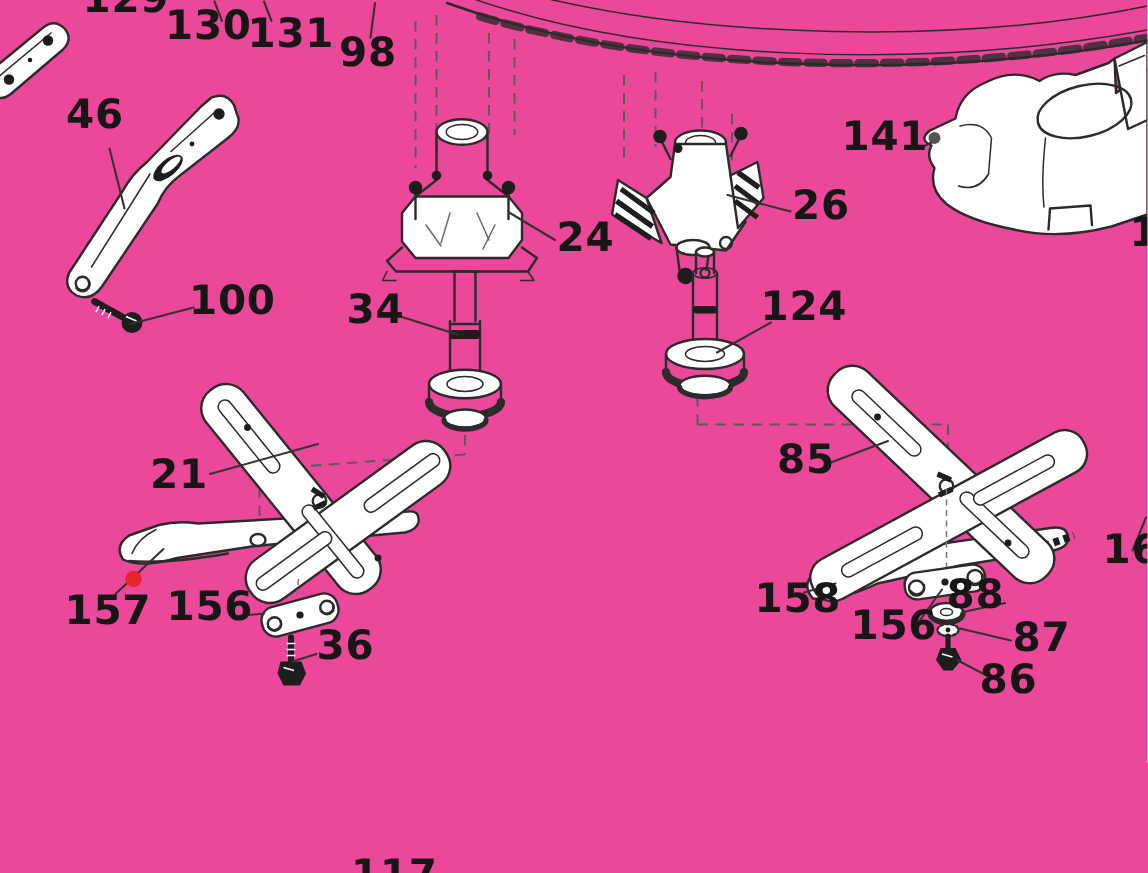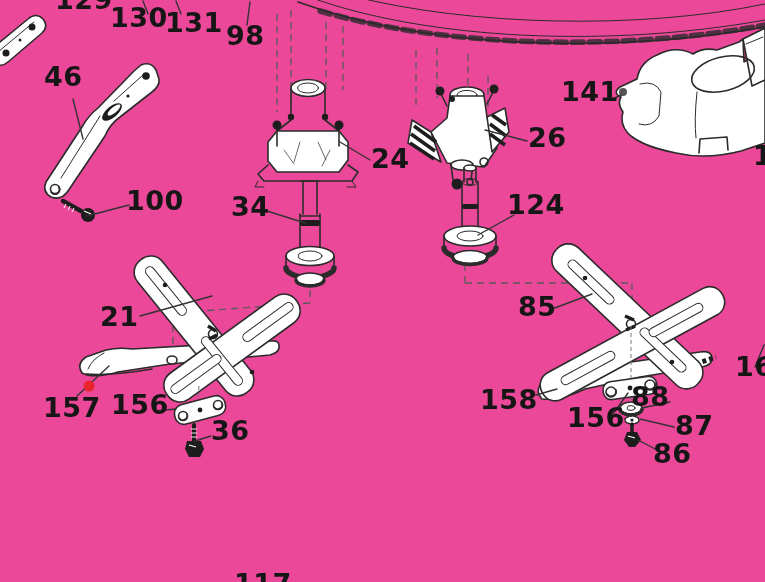--- a/index.html
+++ b/index.html
@@ -268,21 +268,21 @@
   <div class="lbl" style="left:371px;top:145px">24</div>
   <div class="lbl" style="left:231px;top:193px">34</div>
   <div class="lbl" style="left:528px;top:124px">26</div>
   <div class="lbl" style="left:507px;top:191px">124</div>
   <div class="lbl" style="left:561px;top:78px">141</div>
   <div class="lbl" style="left:100px;top:303px">21</div>
   <div class="lbl" style="left:518px;top:293px">85</div>
   <div class="lbl" style="left:43px;top:394px">157</div>
   <div class="lbl" style="left:111px;top:391px">156</div>
   <div class="lbl" style="left:211px;top:417px">36</div>
-  <div class="lbl" style="left:480px;top:386px">158</div>
+  <div class="lbl" style="left:503px;top:386px">158</div>
   <div class="lbl" style="left:567px;top:404px">156</div>
   <div class="lbl" style="left:631px;top:383px">88</div>
   <div class="lbl" style="left:675px;top:412px">87</div>
   <div class="lbl" style="left:653px;top:440px">86</div>
   <div class="lbl" style="left:735px;top:353px">16</div>
   <div class="lbl" style="left:753px;top:142px">1</div>
   <div class="lbl" style="left:234px;top:570px">117</div>
 </div>
 
 </div>

